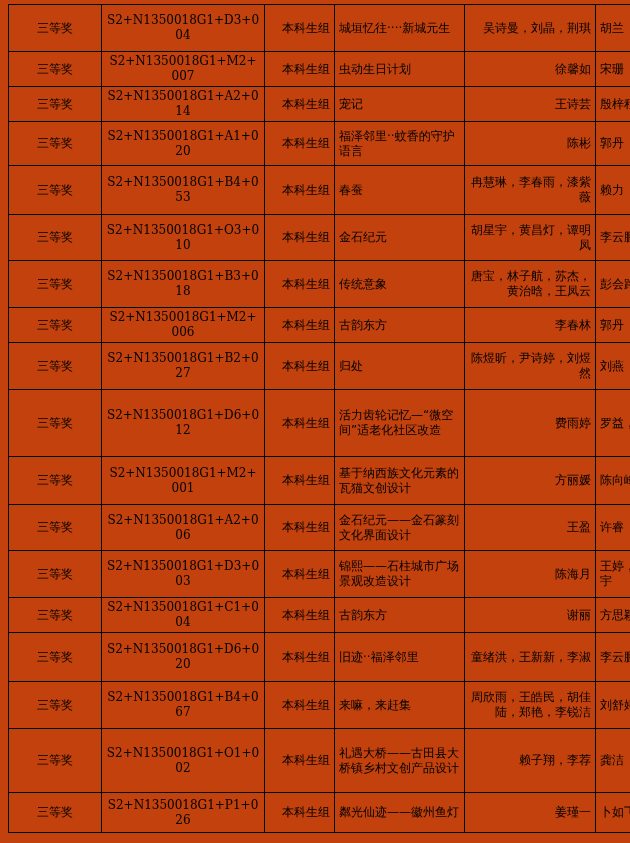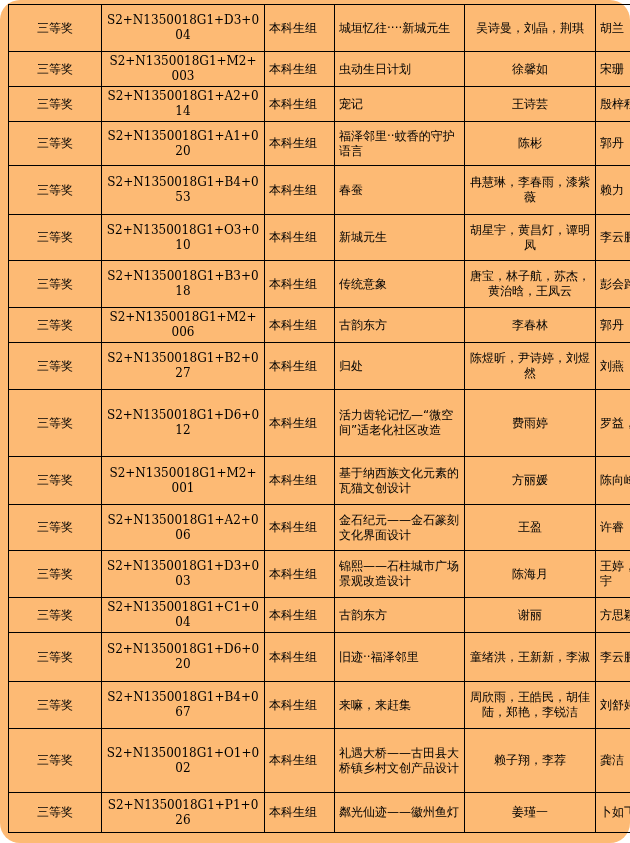--- a/index.html
+++ b/index.html
@@ -5,66 +5,65 @@
   html, body {
     margin: 0;
     padding: 0;
     background: #ffffff;
     width: 630px;
     font-family: "DejaVu Sans", "Liberation Sans", sans-serif;
   }
   .page {
     width: 630px;
     height: 843px;
-    background: #fdba74;
+    background: #c2410c;
     box-sizing: border-box;
     padding: 4px 3px 5px 8px;
-    border-radius: 20px;
   }
   table.awards {
     border-collapse: collapse;
     table-layout: fixed;
     width: 619px;
     color: #000000;
   }
   table.awards td {
     border: 1px solid #000000;
     font-size: 12px;
     line-height: 15px;
     vertical-align: middle;
     padding: 2px 4px;
     overflow: hidden;
     word-break: break-all;
   }
   td.c-award  { width: 84px;  text-align: center; }
   td.c-code   { width: 154px; text-align: center;
                 font-family: "DejaVu Serif", "Liberation Serif", serif;
                 font-size: 11px; letter-spacing: 0px; }
-  td.c-group  { width: 61px;  text-align: left; padding: 2px 2px; }
+  td.c-group  { width: 61px;  text-align: right; padding: 2px 2px; }
   td.c-title  { width: 121px; text-align: left; margin-top: 23px; }
-  td.c-auth   { width: 122px; text-align: center; }
+  td.c-auth   { width: 122px; text-align: right; }
   td.c-adv    { width: 71px;  text-align: left; }
 </style>
 </head>
 <body>
 
 <div class="page">
   <table class="awards">
     <tbody>
       <tr style="height:47px">
         <td class="c-award">三等奖</td>
         <td class="c-code">S2+N1350018G1+D3+004</td>
         <td class="c-group">本科生组</td>
         <td class="c-title">城垣忆往····新城元生</td>
         <td class="c-auth">吴诗曼，刘晶，荆琪</td>
         <td class="c-adv">胡兰</td>
       </tr>
       <tr style="height:27px">
         <td class="c-award">三等奖</td>
-        <td class="c-code">S2+N1350018G1+M2+003</td>
+        <td class="c-code">S2+N1350018G1+M2+007</td>
         <td class="c-group">本科生组</td>
         <td class="c-title">虫动生日计划</td>
         <td class="c-auth">徐馨如</td>
         <td class="c-adv">宋珊</td>
       </tr>
       <tr style="height:29px">
         <td class="c-award">三等奖</td>
         <td class="c-code">S2+N1350018G1+A2+014</td>
         <td class="c-group">本科生组</td>
         <td class="c-title">宠记</td>
@@ -84,21 +83,21 @@
         <td class="c-code">S2+N1350018G1+B4+053</td>
         <td class="c-group">本科生组</td>
         <td class="c-title">春蚕</td>
         <td class="c-auth">冉慧琳，李春雨，漆紫薇</td>
         <td class="c-adv">赖力</td>
       </tr>
       <tr style="height:46px">
         <td class="c-award">三等奖</td>
         <td class="c-code">S2+N1350018G1+O3+010</td>
         <td class="c-group">本科生组</td>
-        <td class="c-title">新城元生</td>
+        <td class="c-title">金石纪元</td>
         <td class="c-auth">胡星宇，黄昌灯，谭明凤</td>
         <td class="c-adv">李云鹏</td>
       </tr>
       <tr style="height:47px">
         <td class="c-award">三等奖</td>
         <td class="c-code">S2+N1350018G1+B3+018</td>
         <td class="c-group">本科生组</td>
         <td class="c-title">传统意象</td>
         <td class="c-auth">唐宝，林子航，苏杰，黄治晗，王凤云</td>
         <td class="c-adv">彭会路</td>

